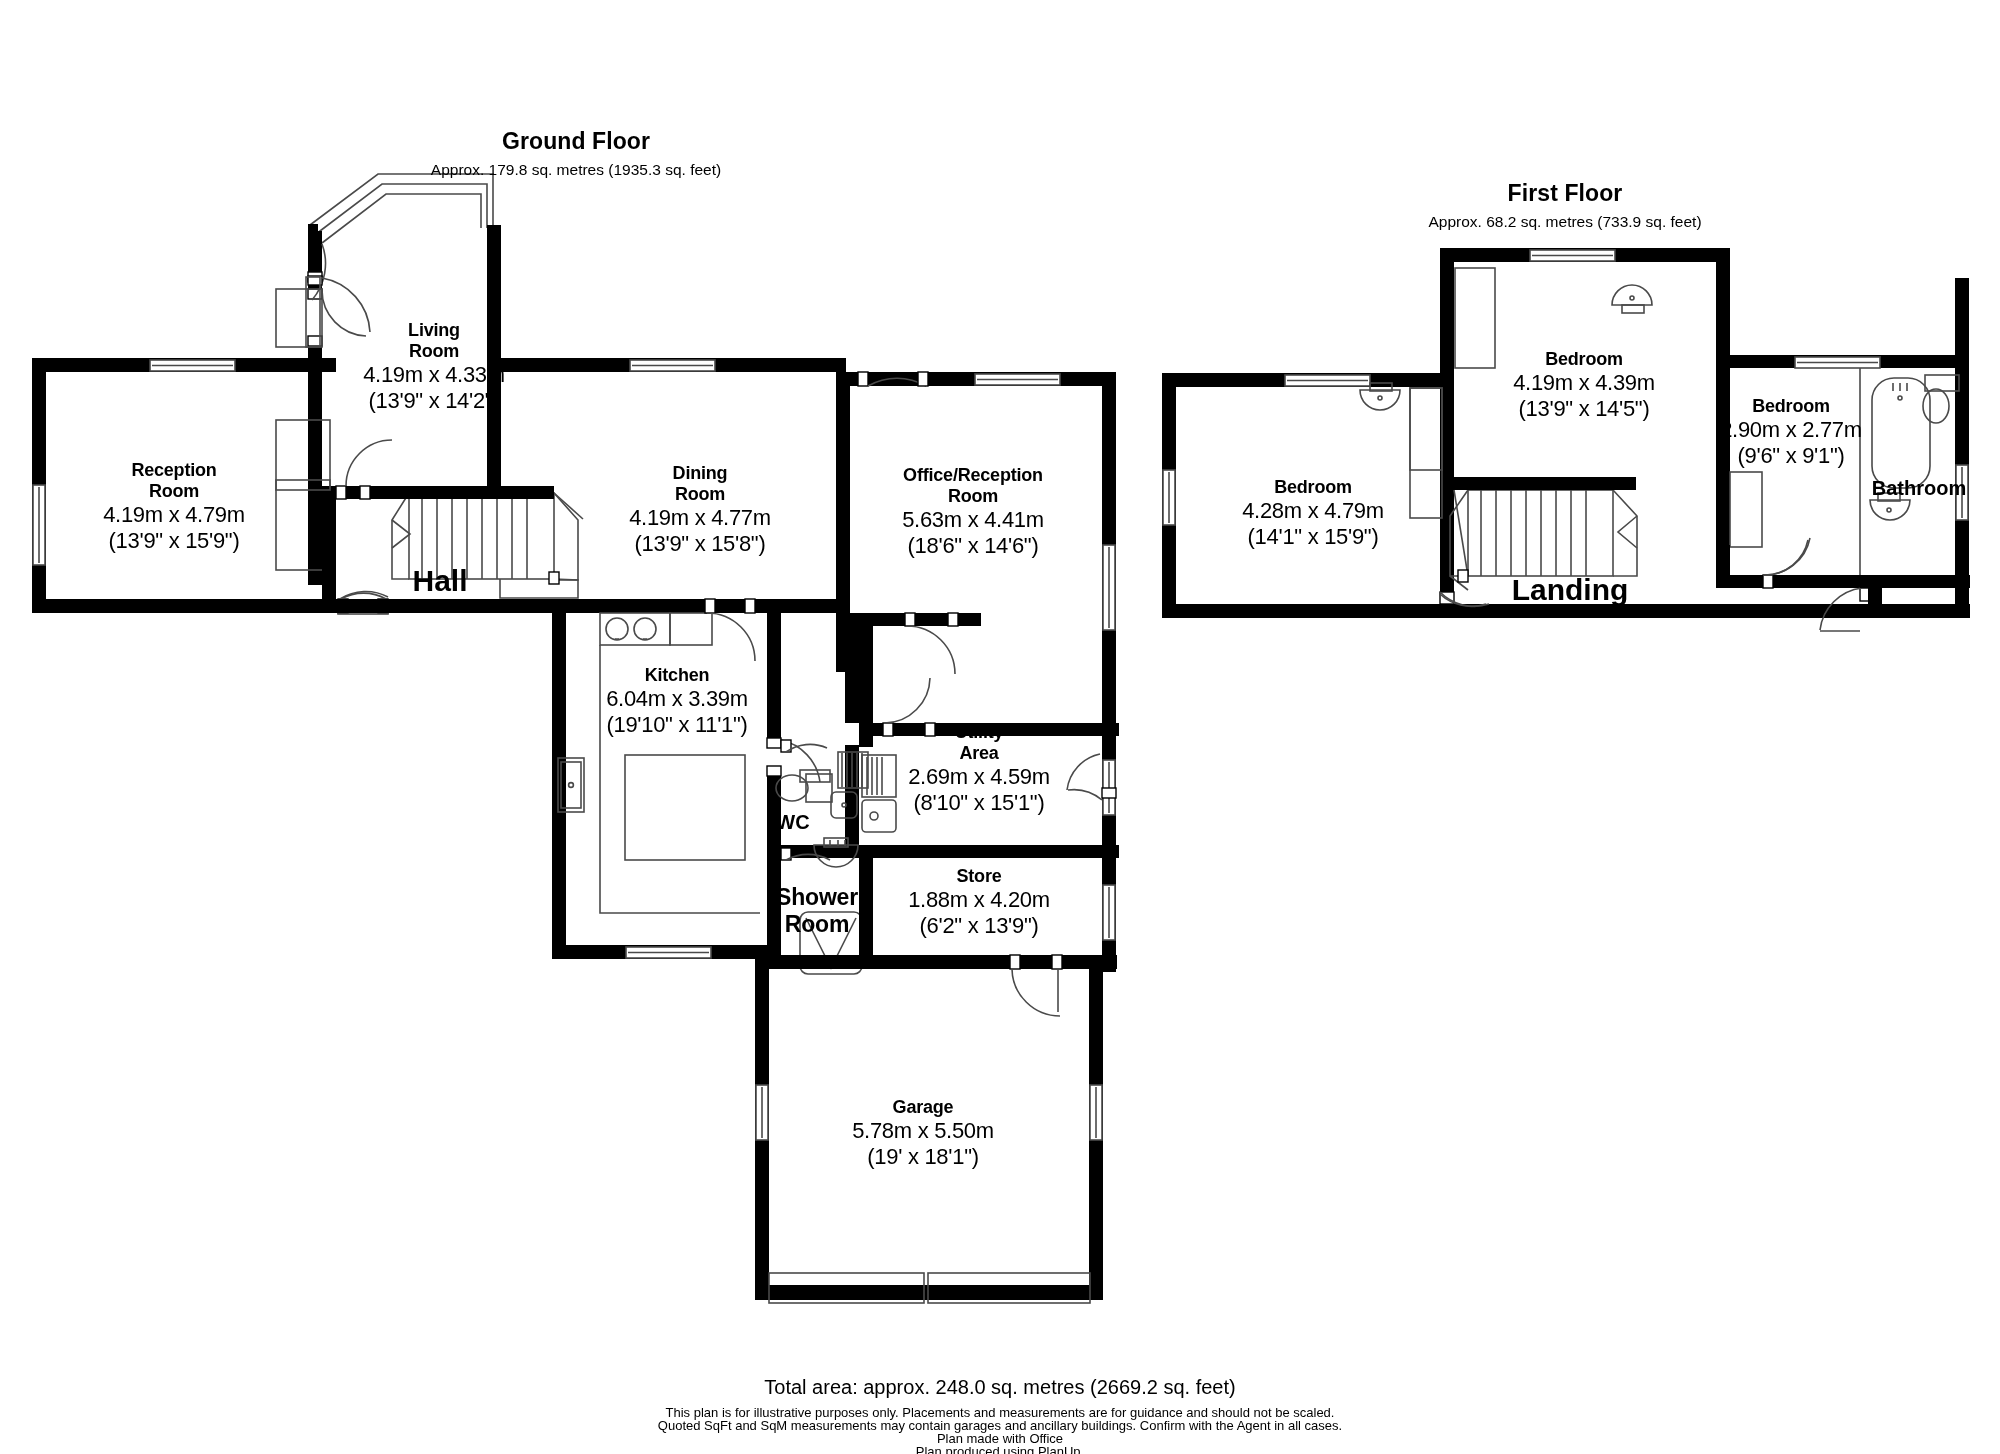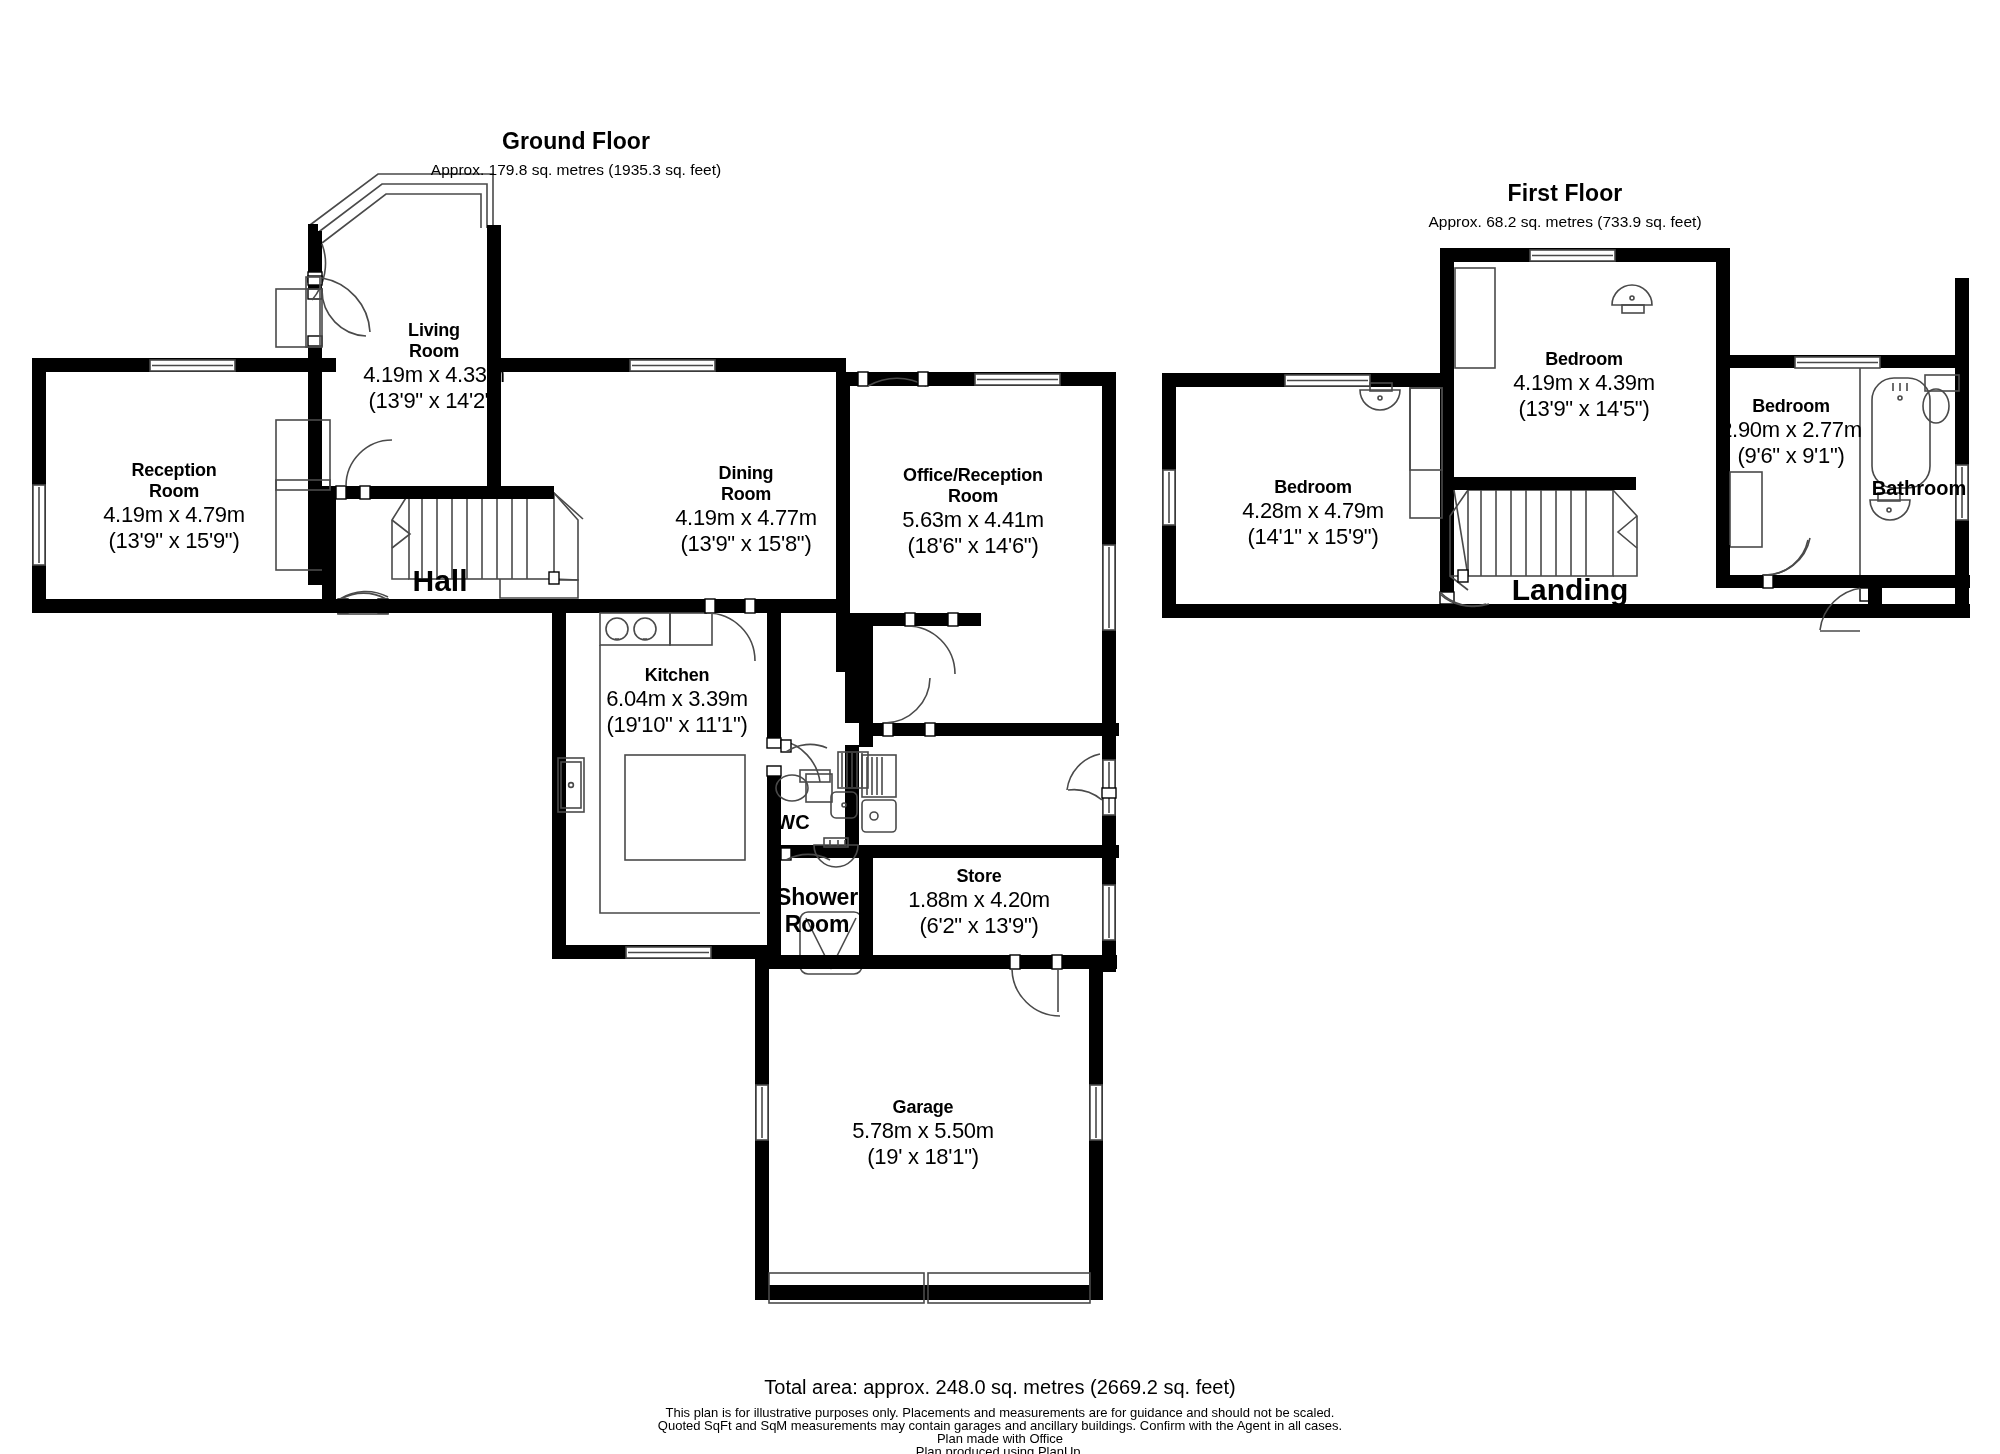--- a/index.html
+++ b/index.html
@@ -545,21 +545,21 @@
     <div class="room-dims">(13'9" x 15'9")</div>
   </div>
 
   <div class="txt centered-block" style="left:434px; top:320px;">
     <div class="room-name">Living</div>
     <div class="room-name">Room</div>
     <div class="room-dims">4.19m x 4.33m</div>
     <div class="room-dims">(13'9" x 14'2")</div>
   </div>
 
-  <div class="txt centered-block" style="left:700px; top:463px;margin-left:46px;">
+  <div class="txt centered-block" style="left:700px; top:463px;">
     <div class="room-name">Dining</div>
     <div class="room-name">Room</div>
     <div class="room-dims">4.19m x 4.77m</div>
     <div class="room-dims">(13'9" x 15'8")</div>
   </div>
 
   <div class="txt centered-block" style="left:973px; top:465px;">
     <div class="room-name">Office/Reception</div>
     <div class="room-name">Room</div>
     <div class="room-dims">5.63m x 4.41m</div>
@@ -567,20 +567,26 @@
   </div>
 
   <div class="txt label-only centered-block" style="left:440px; top:563px;">Hall</div>
 
   <div class="txt centered-block" style="left:677px; top:665px;">
     <div class="room-name">Kitchen</div>
     <div class="room-dims">6.04m x 3.39m</div>
     <div class="room-dims">(19'10" x 11'1")</div>
   </div>
 
+  <div class="txt centered-block" style="left:979px; top:722px;">
+    <div class="room-name">Utility</div>
+    <div class="room-name">Area</div>
+    <div class="room-dims">2.69m x 4.59m</div>
+    <div class="room-dims">(8'10" x 15'1")</div>
+  </div>
 
   <div class="txt label-only tiny centered-block" style="left:793px; top:811px;">WC</div>
 
   <div class="txt centered-block" style="left:817px; top:884px;">
     <div class="room-name small">Shower</div>
     <div class="room-name small">Room</div>
   </div>
 
   <div class="txt centered-block" style="left:979px; top:866px;">
     <div class="room-name">Store</div>

